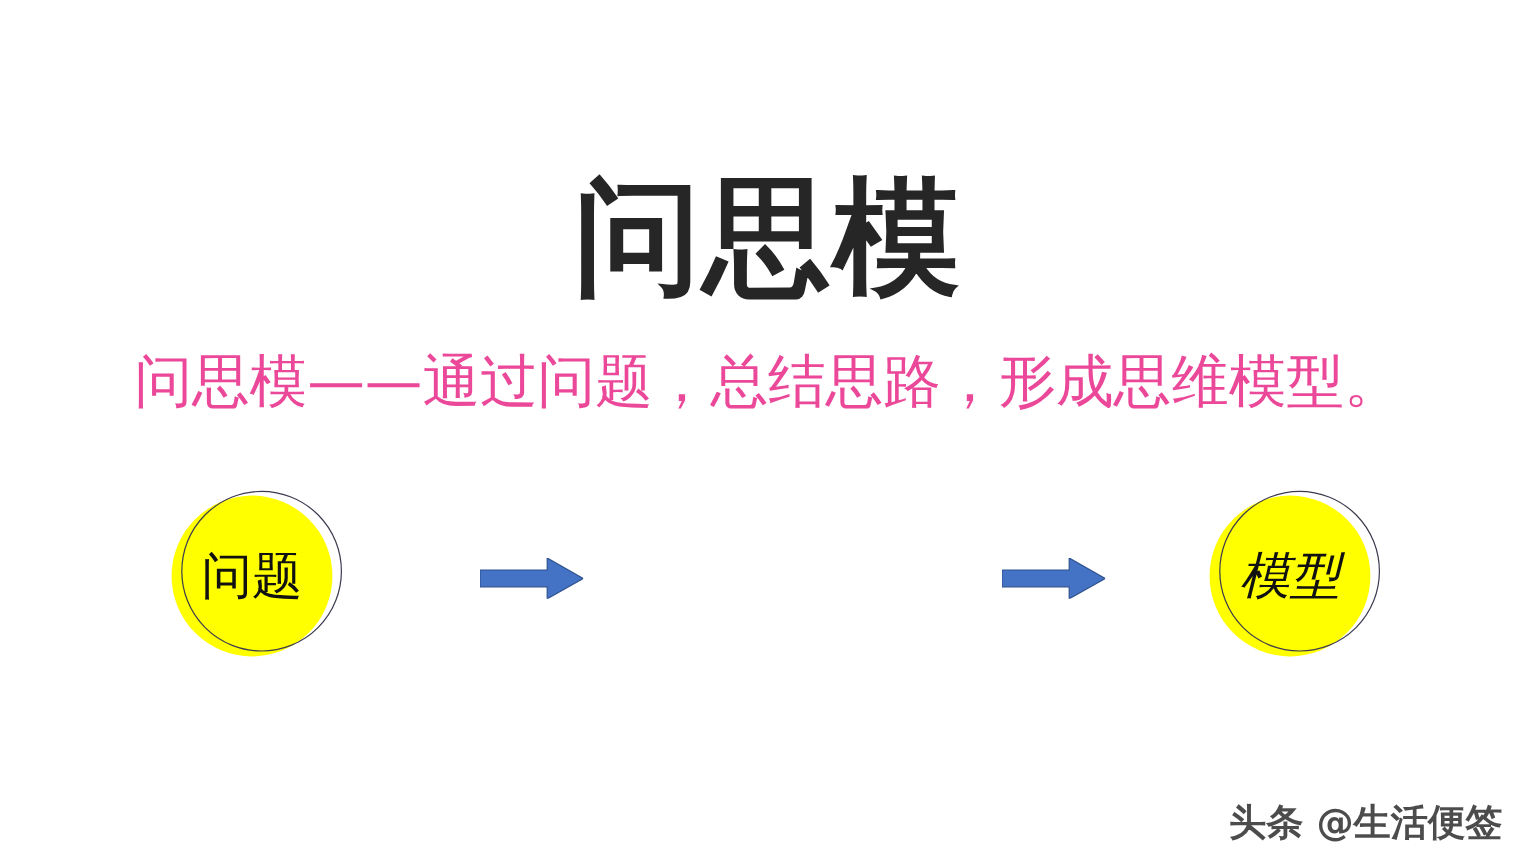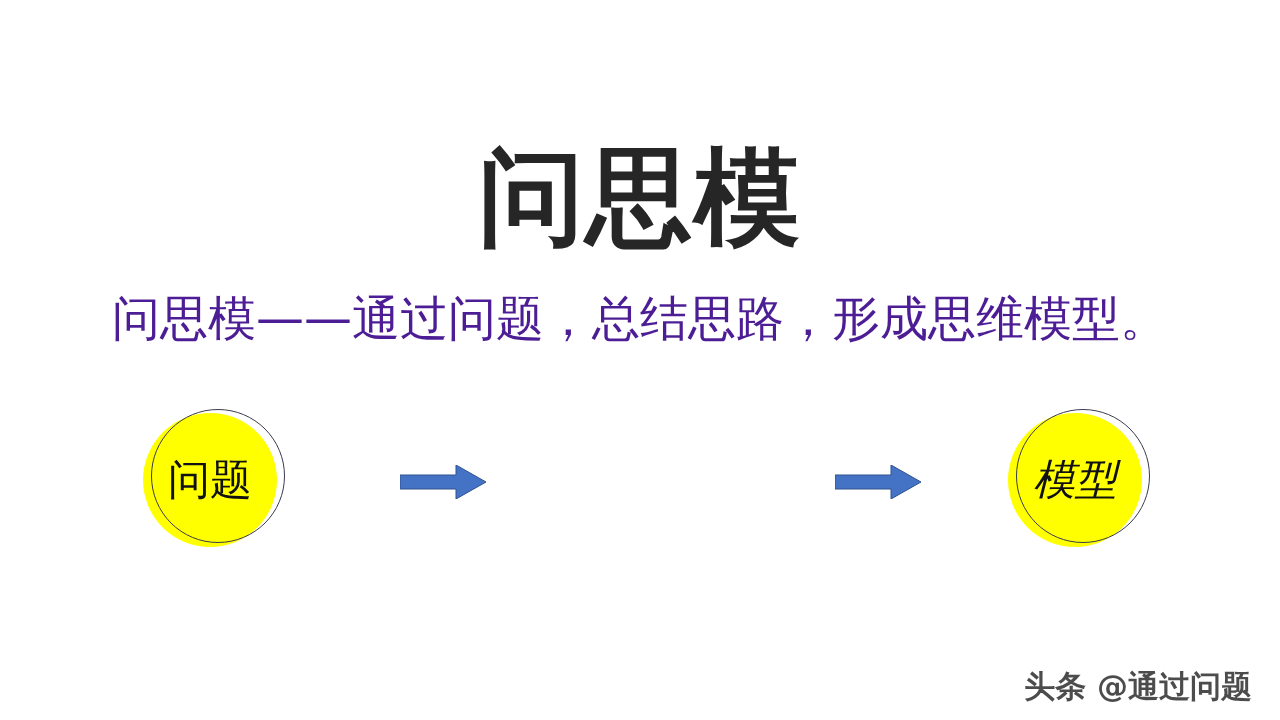--- a/index.html
+++ b/index.html
@@ -39,21 +39,21 @@
   
   .slide-subtitle {
     position: absolute;
     left: 0;
     top: 288px;
     width: 1280px;
     text-align: center;
     font-size: 48px;
     line-height: 60px;
     font-weight: 400;
-    color: #4c1d95;
+    color: #ec4899;
     white-space: nowrap;
   }
 
   
   .flow-row {
     position: absolute;
     left: 0;
     top: 405px;
     width: 1280px;
     height: 150px;
@@ -166,15 +166,15 @@
     </div>
 
     <div class="node node-3">
       <div class="node-fill"></div>
       <div class="node-ring"></div>
       <div class="node-label">模型</div>
     </div>
 
   </div>
 
-  <div class="watermark">头条 @通过问题</div>
+  <div class="watermark">头条 @生活便签</div>
 
 </div>
 
 </body></html>

